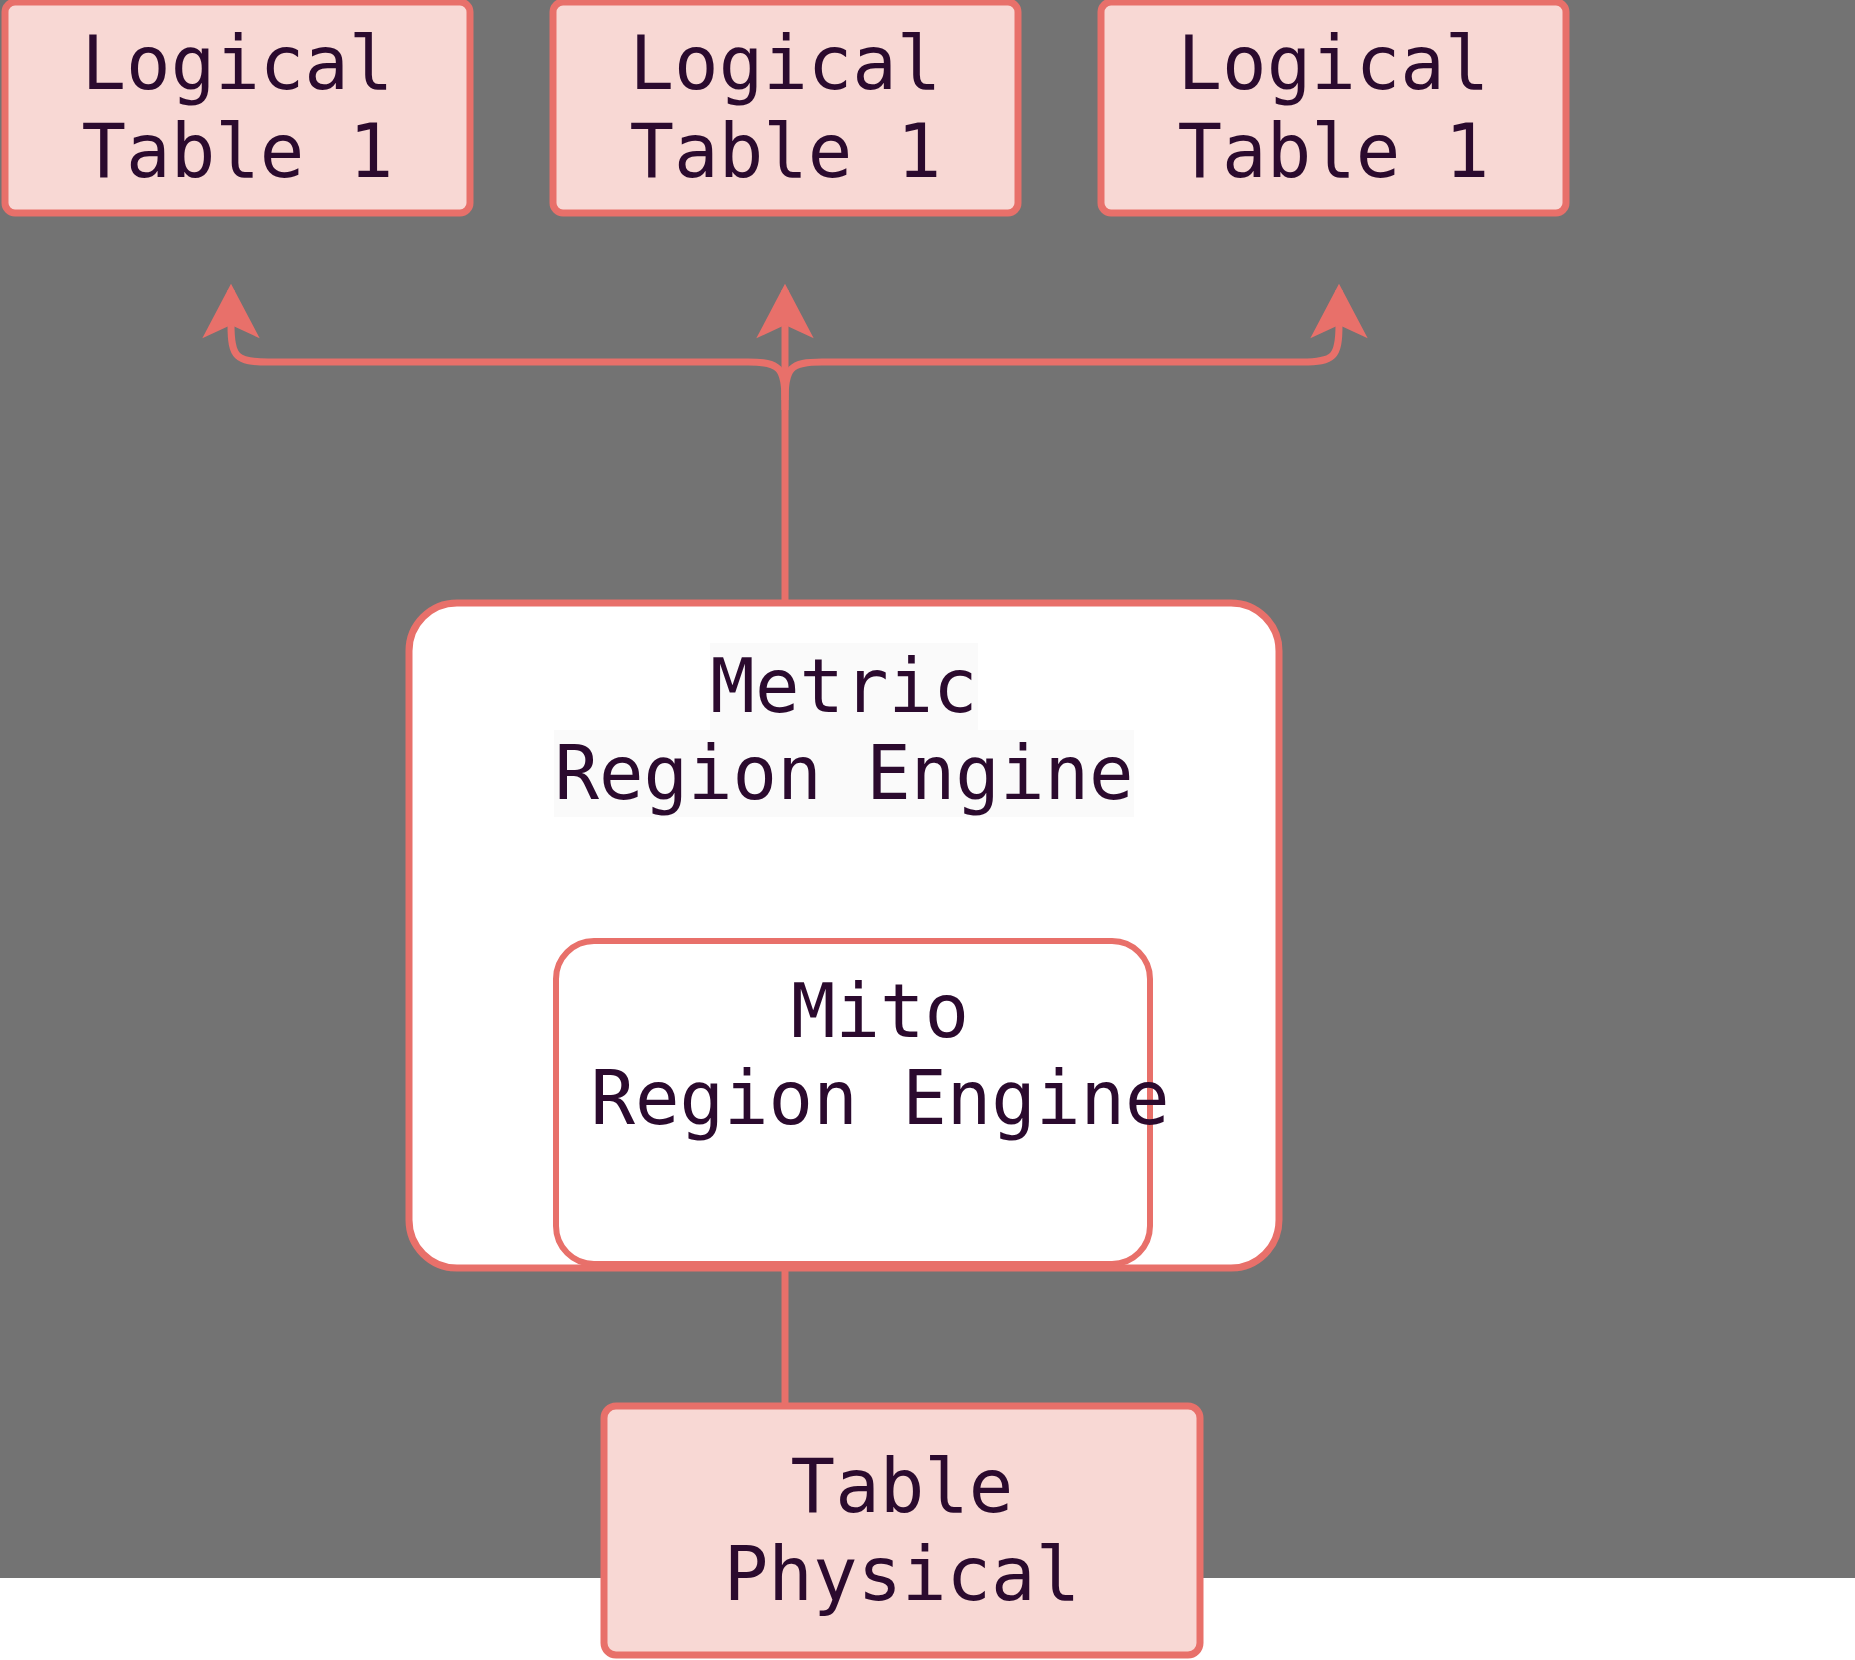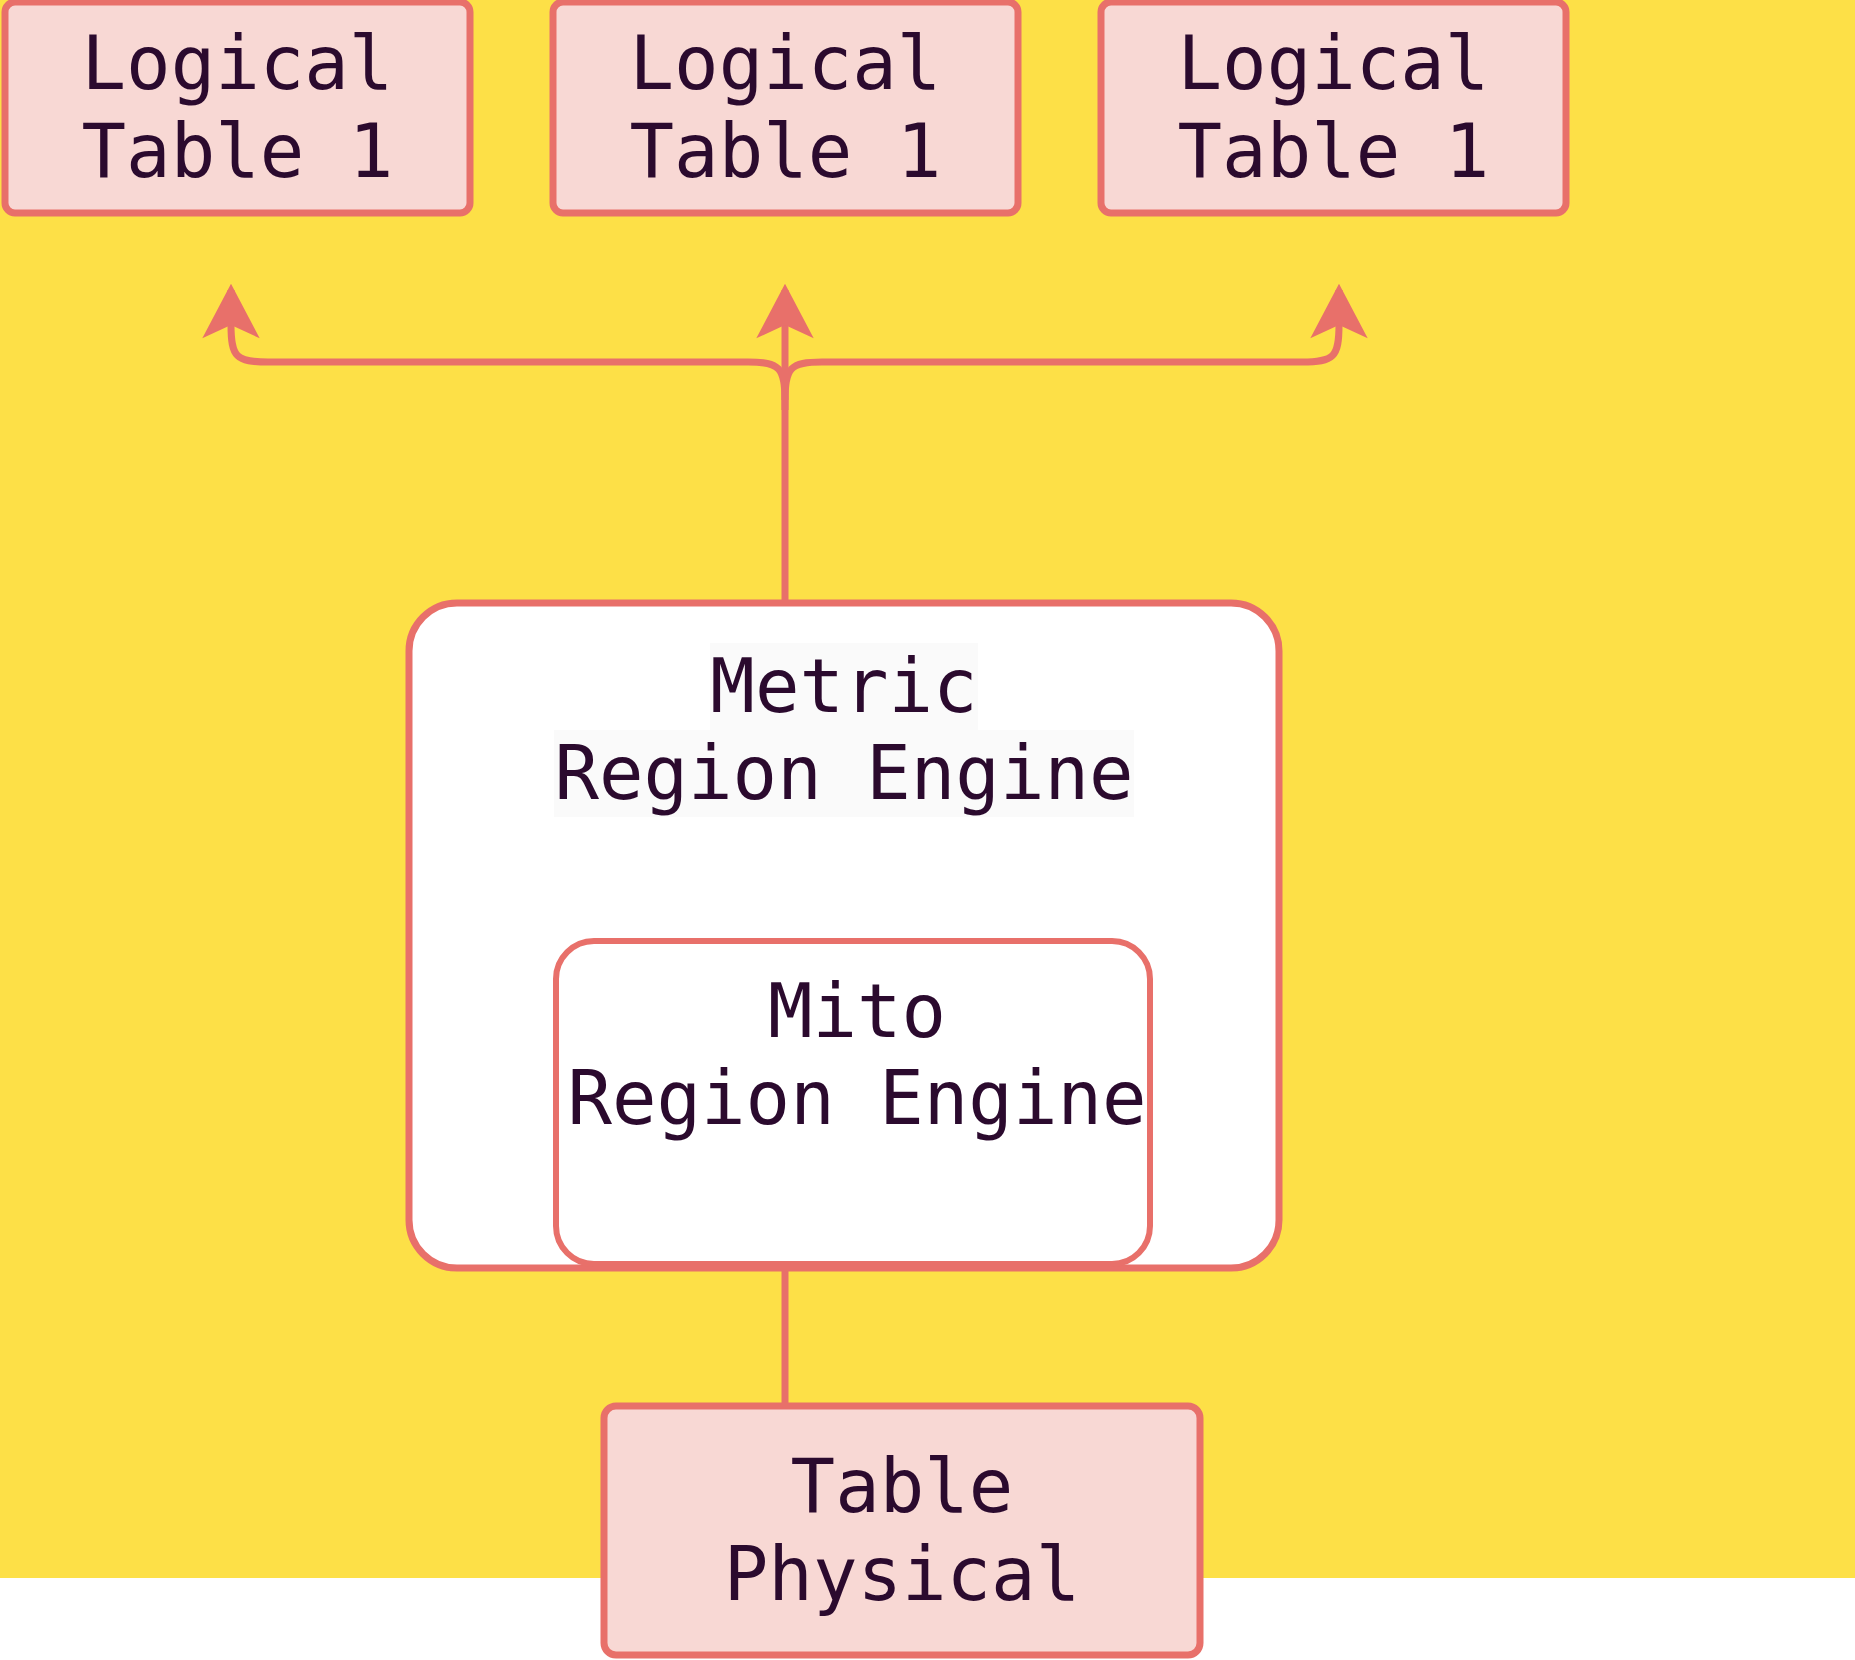--- a/index.html
+++ b/index.html
@@ -10,21 +10,21 @@
   body {
     width: 1855px;
     height: 1660px;
     font-family: "DejaVu Sans Mono", monospace;
     overflow: hidden;
   }
   #diagram-root {
     position: relative;
     width: 1855px;
     height: 1578px;
-    background: #fde047;
+    background: #737373;
   }
   svg.layer {
     position: absolute;
     top: 0;
     left: 0;
     width: 1855px;
     height: 1660px;
   }
   .node-label {
     position: absolute;
@@ -118,21 +118,21 @@
   <div class="node-label logical-label" style="left:1101px; top:2px; width:465px; height:211px;">
     <span class="line">Logical</span>
     <span class="line">Table 1</span>
   </div>
 
   <div class="node-label metric-label" style="left:409px; top:630px; width:870px; height:200px;">
     <span class="line">Metric</span>
     <span class="line">Region Engine</span>
   </div>
 
-  <div class="node-label mito-label" style="left:560px; top:955px; width:594px; height:200px;">
+  <div class="node-label mito-label" style="left:583px; top:955px; width:594px; height:200px;">
     <span class="line">Mito</span>
     <span class="line">Region Engine</span>
   </div>
 
   <div class="node-label physical-label" style="left:604px; top:1406px; width:596px; height:249px;">
     <span class="line">Table</span>
     <span class="line">Physical</span>
   </div>
 
 </div>

